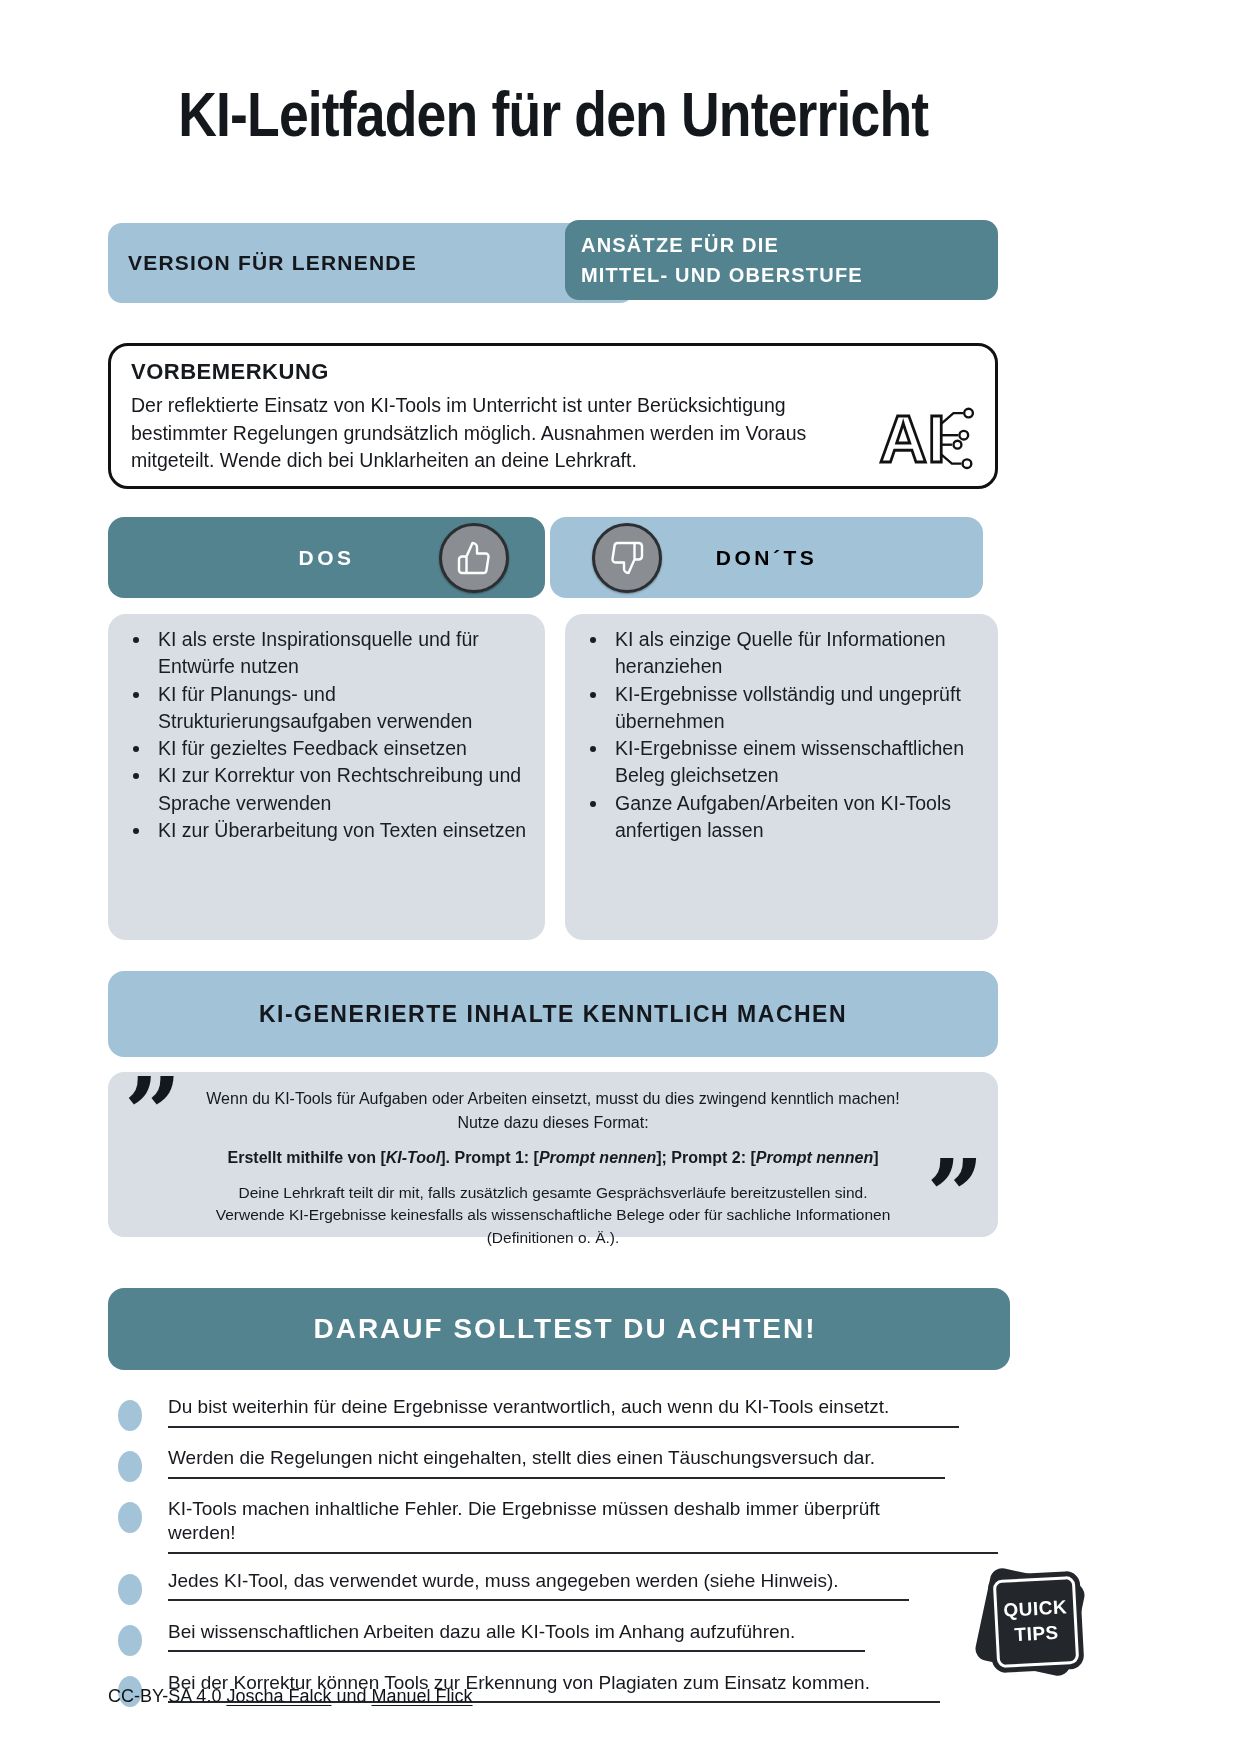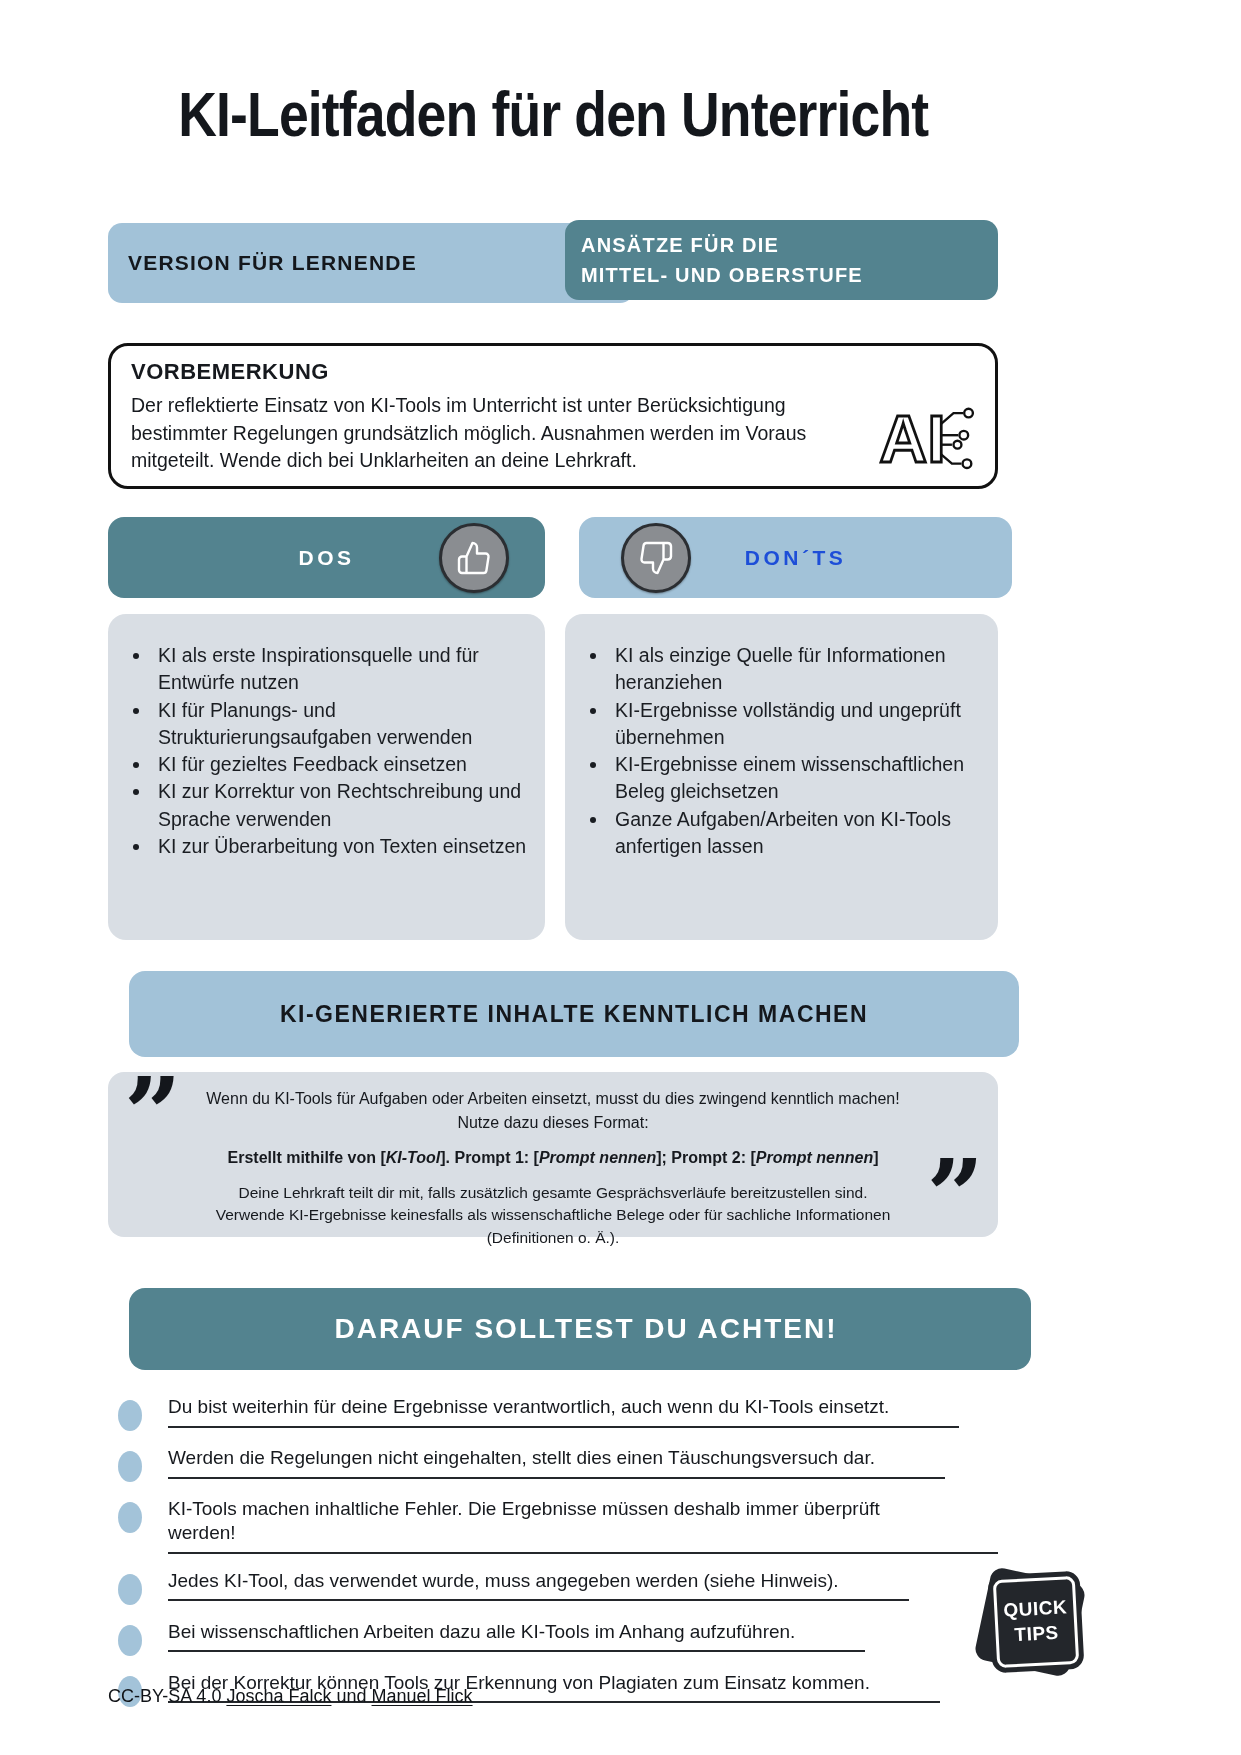--- a/index.html
+++ b/index.html
@@ -36,43 +36,43 @@
   .note-heading{font-size:22px;font-weight:800;letter-spacing:.5px;margin-bottom:7px;}
   .note-body{font-size:19.5px;line-height:1.42;width:740px;}
   .ai-icon{position:absolute;right:14px;bottom:12px;}
 
   
   .hdr{
     top:517px;height:81px;border-radius:16px;display:flex;align-items:center;justify-content:center;
     font-size:21px;font-weight:700;letter-spacing:3.5px;
   }
   .hdr-dos{left:108px;width:437px;background:#53838f;color:#fff;}
-  .hdr-donts{left:579px;width:433px;background:#a2c2d8;color:#1d4ed8;}
+  .hdr-donts{left:550px;width:433px;background:#a2c2d8;color:#000000;}
   .thumb-circle{
     position:absolute;width:64px;height:64px;border-radius:50%;background:#8a8d91;
     border:3px solid #2b2e32;display:flex;align-items:center;justify-content:center;
     box-shadow:0 1px 2px rgba(0,0,0,.35);
   }
   .tc-dos{right:36px;top:6px;}
   .tc-donts{left:42px;top:6px;}
 
   
   .panel{
     top:614px;height:326px;background:#d9dee4;border-radius:18px;box-sizing:border-box;
-    padding:28px 16px 0 16px;
+    padding:12px 16px 0 16px;
   }
   .panel-left{left:108px;width:437px;}
   .panel-right{left:565px;width:433px;}
   .panel ul{margin:0;padding-left:28px;font-size:19.5px;line-height:1.4;color:#1a1d22;}
   .panel li{padding-left:6px;}
 
   
   .bar{
     left:108px;width:890px;border-radius:16px;display:flex;align-items:center;justify-content:center;
-    font-weight:800;letter-spacing:1.5px;margin-left:21px;
+    font-weight:800;letter-spacing:1.5px;
   }
   .bar-mark{top:971px;height:86px;background:#a2c2d8;color:#14171c;font-size:23px;}
   .bar-achten{top:1288px;height:82px;background:#53838f;color:#fff;font-size:28px;letter-spacing:2px;padding-left:12px;}
 
   
   .quote-box{
     top:1072px;left:108px;width:890px;height:165px;background:#d9dee4;border-radius:16px;
     box-sizing:border-box;text-align:center;padding:15px 90px 0 90px;font-size:16px;line-height:1.5;
   }
   .quote-box .qformat{font-weight:700;margin:11px 0 12px 0;}

